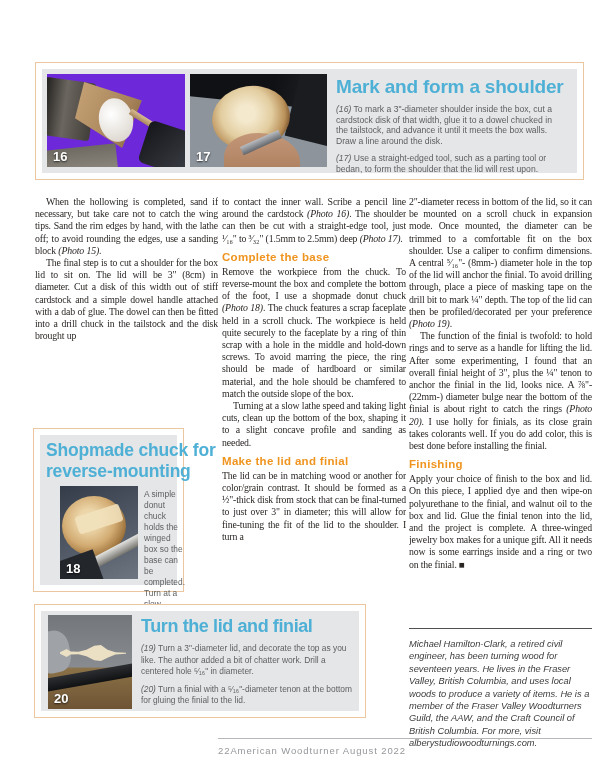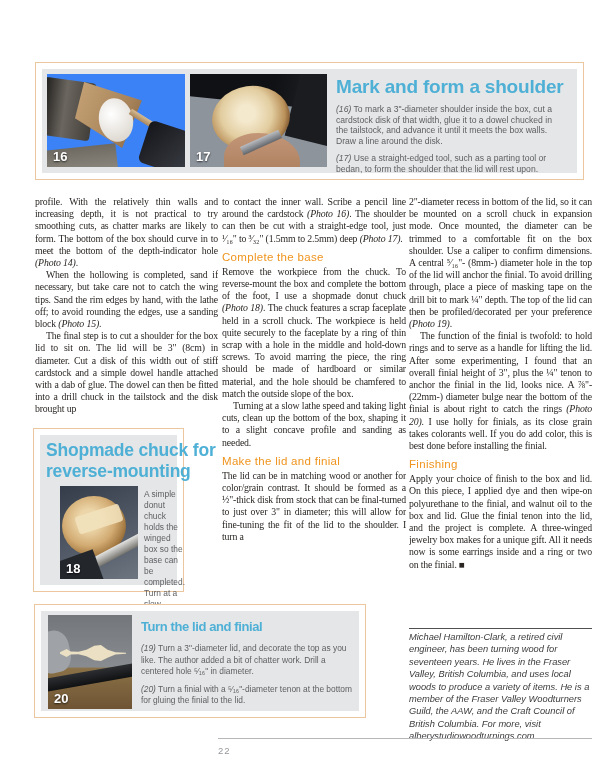--- a/index.html
+++ b/index.html
@@ -6,21 +6,21 @@
     --accent-blue:#4fb0d6; --accent-orange:#ef941e; --box-border:#ecc69e;
     --panel-gray:#e5e6e8; --body-text:#2a2624; --caption-gray:#5d5f61;
     --footer-gray:#95979a; --rule-dark:#4f5052;
   }
   *{margin:0;padding:0;box-sizing:border-box;}
   html,body{background:#888;}
   .page{position:relative;width:612px;height:782px;background:#fff;margin:0 auto;
     font-family:"Liberation Sans",sans-serif;overflow:hidden;}
   .box{position:absolute;border:1px solid var(--box-border);background:#fff;}
   .panel{background:var(--panel-gray);margin:6px;height:calc(100% - 12px);display:flex;}
-  .photo{position:relative;overflow:hidden;flex:none;background:#3b82f6;}
+  .photo{position:relative;overflow:hidden;flex:none;background:#6d28d9;}
   .photo i{position:absolute;display:block;}
   .plabel{position:absolute;left:6px;bottom:3px;color:#fff;font-weight:bold;font-size:13px;
     text-shadow:0 1px 2px rgba(0,0,0,.7);font-style:normal;}
   .box-title{font-weight:bold;font-size:19px;line-height:21px;color:var(--accent-blue);letter-spacing:-.2px;}
   .cap-p{font-size:8.6px;line-height:10.6px;color:var(--caption-gray);margin-top:7px;}
   .cap-p i{font-style:italic;}
   
   .top-box{left:35px;top:62px;width:549px;height:118px;}
   .top-box .panel{padding:5px;align-items:flex-start;}
   .p16{width:138px;height:93px;}
@@ -30,40 +30,40 @@
   
   .bodycol{position:absolute;top:196px;width:183px;font-family:"Liberation Serif",serif;
     font-size:9.8px;line-height:12.2px;color:var(--body-text);text-align:justify;
     letter-spacing:-.15px;overflow:hidden;}
   .col1{left:35px;height:228px;}
   .col2{left:222px;width:184px;height:406px;}
   .col3{left:409px;height:433px;}
   .body-p i{font-style:italic;}
   .ind{text-indent:11px;}
   .subhead{font-family:"Liberation Sans",sans-serif;font-size:11.5px;line-height:13px;
-    color:var(--accent-orange);font-weight:normal;letter-spacing:.3px;margin:6px 0 2px;text-align:left;}
+    color:var(--accent-orange);font-weight:bold;letter-spacing:.3px;margin:6px 0 2px;text-align:left;}
   
   .side-box{left:33px;top:428px;width:151px;height:164px;}
   .side-box .panel{display:block;padding:5px 6px;}
   .side-title span{display:block;font-size:17.5px;line-height:21px;white-space:nowrap;}
   .side-row{display:flex;margin-top:4px;}
   .p18{width:78px;height:93px;margin-left:14px;}
   .side-cap{flex:1;margin-left:6px;}
   .side-cap .cap-p{margin-top:3px;font-size:8.4px;line-height:11px;}
   
   .bottom-box{left:34px;top:604px;width:332px;height:114px;}
   .bottom-box .panel{padding:4px;align-items:flex-start;}
   .p19{width:83px;height:94px;}
   .p20{width:84px;height:94px;margin-left:3px;}
   .bottom-box .box-text{margin-left:9px;flex:1;padding-top:1px;}
-  .bottom-title{font-size:13px;letter-spacing:-.4px;white-space:nowrap;}
+  .bottom-title{font-size:18px;letter-spacing:-.4px;white-space:nowrap;}
   .bottom-box .cap-p{font-size:8.4px;line-height:11.6px;margin-top:6px;}
   
   .bio{position:absolute;left:409px;top:628px;width:183px;border-top:1px solid var(--rule-dark);
-    padding-top:2px;font-style:italic;font-size:9.3px;line-height:12.4px;color:#3c3c3e;}
+    padding-top:9px;font-style:italic;font-size:9.3px;line-height:12.4px;color:#3c3c3e;}
   .footer{position:absolute;left:218px;top:738px;width:374px;border-top:1px solid #b5b7ba;
     padding-top:6px;display:flex;justify-content:flex-start;color:var(--footer-gray);
     font-size:9.5px;letter-spacing:.9px;}
   .footer .mag{margin-right:16px;}
   
   .p16 .a{left:-6px;top:6px;width:52px;height:58px;background:linear-gradient(90deg,#1d1c1b,#6b665f 45%,#423e39);border-radius:4px;transform:rotate(8deg);}
   .p16 .b{left:28px;top:8px;width:76px;height:66px;background:linear-gradient(115deg,#c7a477,#a8835a 60%,#7a5a38);clip-path:polygon(12% 0,88% 28%,62% 100%,0 55%);}
   .p16 .c{left:52px;top:24px;width:34px;height:44px;background:radial-gradient(circle at 40% 35%,#fff,#ddd8d0 80%);border-radius:50%;transform:rotate(-12deg);}
   .p16 .d{left:80px;top:46px;width:44px;height:6px;background:linear-gradient(#d9bc92,#a8865c);transform:rotate(32deg);}
   .p16 .e{left:96px;top:52px;width:48px;height:44px;background:linear-gradient(120deg,#15161a,#3a3d44);transform:rotate(18deg);border-radius:6px;}
@@ -117,21 +117,20 @@
         <h2 class="box-title">Mark and form a shoulder</h2>
         <div class="caps">
             <p class="cap-p"><i>(16)</i> To mark a 3"-diameter shoulder inside the box, cut a cardstock disk of that width, glue it to a dowel chucked in the tailstock, and advance it until it meets the box walls. Draw a line around the disk.</p>
             <p class="cap-p"><i>(17)</i> Use a straight-edged tool, such as a parting tool or bedan, to form the shoulder that the lid will rest upon.</p>
           </div>
       </div>
     </div>
   </section>
 
   <div class="bodycol col1">
-      <p class="body-p">profile. With the relatively thin walls and increasing depth, it is not practical to try smoothing cuts, as chatter marks are likely to form. The bottom of the box should curve in to meet the bottom of the depth-indicator hole <i>(Photo 14)</i>.</p>
       <p class="body-p ind">When the hollowing is completed, sand if necessary, but take care not to catch the wing tips. Sand the rim edges by hand, with the lathe off; to avoid rounding the edges, use a sanding block <i>(Photo 15)</i>.</p>
       <p class="body-p ind">The final step is to cut a shoulder for the box lid to sit on. The lid will be 3" (8cm) in diameter. Cut a disk of this width out of stiff cardstock and a simple dowel handle attached with a dab of glue. The dowel can then be fitted into a drill chuck in the tailstock and the disk brought up</p>
     </div>
   <div class="bodycol col2">
       <p class="body-p">to contact the inner wall. Scribe a pencil line around the cardstock <i>(Photo 16)</i>. The shoulder can then be cut with a straight-edge tool, just ¹⁄₁₆" to ³⁄₃₂" (1.5mm to 2.5mm) deep <i>(Photo 17)</i>.</p>
       <h3 class="subhead">Complete the base</h3>
       <p class="body-p">Remove the workpiece from the chuck. To reverse-mount the box and complete the bottom of the foot, I use a shopmade donut chuck <i>(Photo 18)</i>. The chuck features a scrap faceplate held in a scroll chuck. The workpiece is held quite securely to the faceplate by a ring of thin scrap with a hole in the middle and hold-down screws. To avoid marring the piece, the ring should be made of hardboard or similar material, and the hole should be chamfered to match the outside slope of the box.</p>
       <p class="body-p ind">Turning at a slow lathe speed and taking light cuts, clean up the bottom of the box, shaping it to a slight concave profile and sanding as needed.</p>
       <h3 class="subhead">Make the lid and finial</h3>
       <p class="body-p">The lid can be in matching wood or another for color/grain contrast. It should be formed as a ½"-thick disk from stock that can be final-turned to just over 3" in diameter; this will allow for fine-tuning the fit of the lid to the shoulder. I turn a</p>
@@ -179,15 +178,16 @@
             <p class="cap-p"><i>(20)</i> Turn a finial with a ⁵⁄₁₆"-diameter tenon at the bottom for gluing the finial to the lid.</p>
           </div>
       </div>
     </div>
   </section>
 
   <div class="bio">Michael Hamilton-Clark, a retired civil engineer, has been turning wood for seventeen years. He lives in the Fraser Valley, British Columbia, and uses local woods to produce a variety of items. He is a member of the Fraser Valley Woodturners Guild, the AAW, and the Craft Council of British Columbia. For more, visit alberystudiowoodturnings.com.</div>
 
   <footer class="footer">
     <span class="pageno">22</span>
+    <span class="mag">American Woodturner August 2022</span>
   </footer>
 
 </div>
 
 </body></html>

